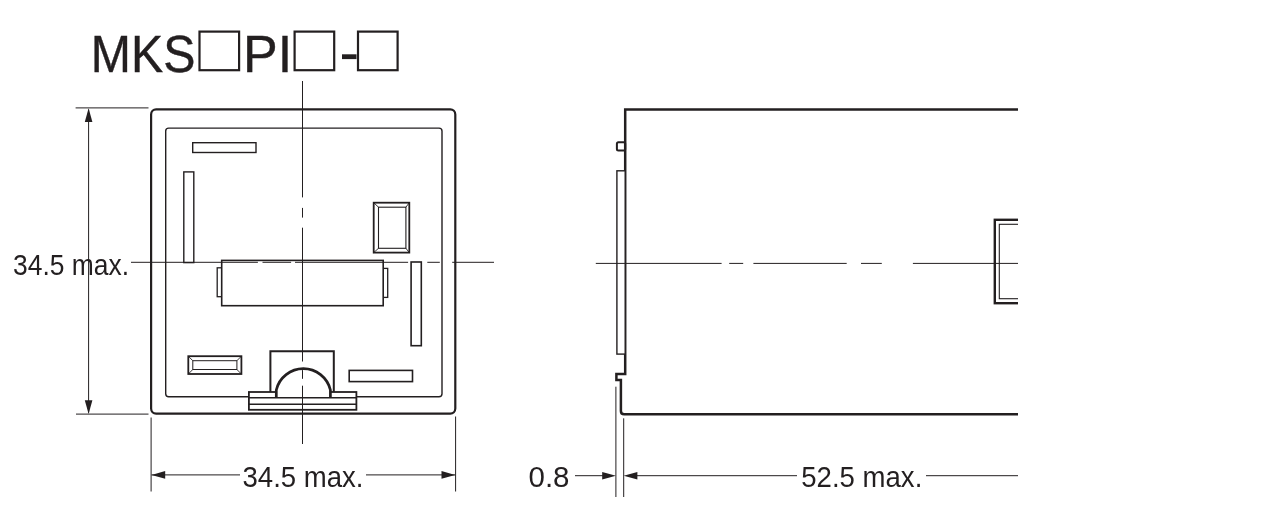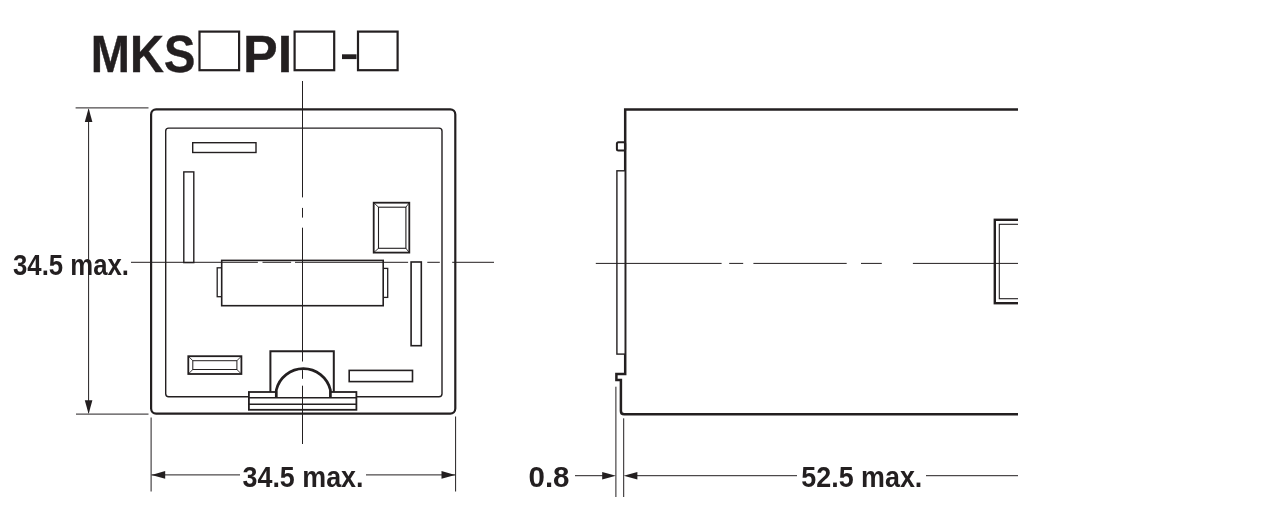--- a/index.html
+++ b/index.html
@@ -1,16 +1,16 @@
 <!DOCTYPE html>
 <html><head>
 <meta charset="utf-8">
 <style>
 html,body{margin:0;padding:0;background:#fff;}
-#page{position:relative;width:1018px;height:506px;background:#fff;overflow:hidden;font-weight:bold;}
+#page{position:relative;width:1018px;height:506px;background:#fff;overflow:hidden;}
 svg{display:block;}
 text{font-family:"Liberation Sans", sans-serif;fill:#231f20;}
 </style>
 </head>
 <body>
 <div id="page">
 <svg width="1262" height="506" viewBox="0 0 1262 506">
 <g stroke="#231f20" fill="none" stroke-linecap="butt" stroke-linejoin="miter">
 
 <g stroke="none" fill="#231f20">

